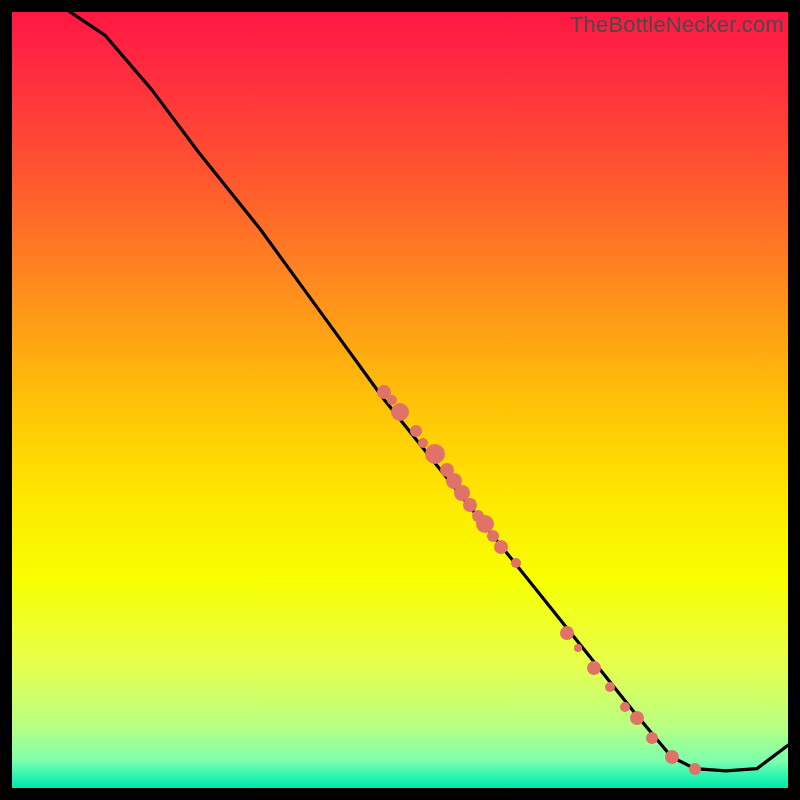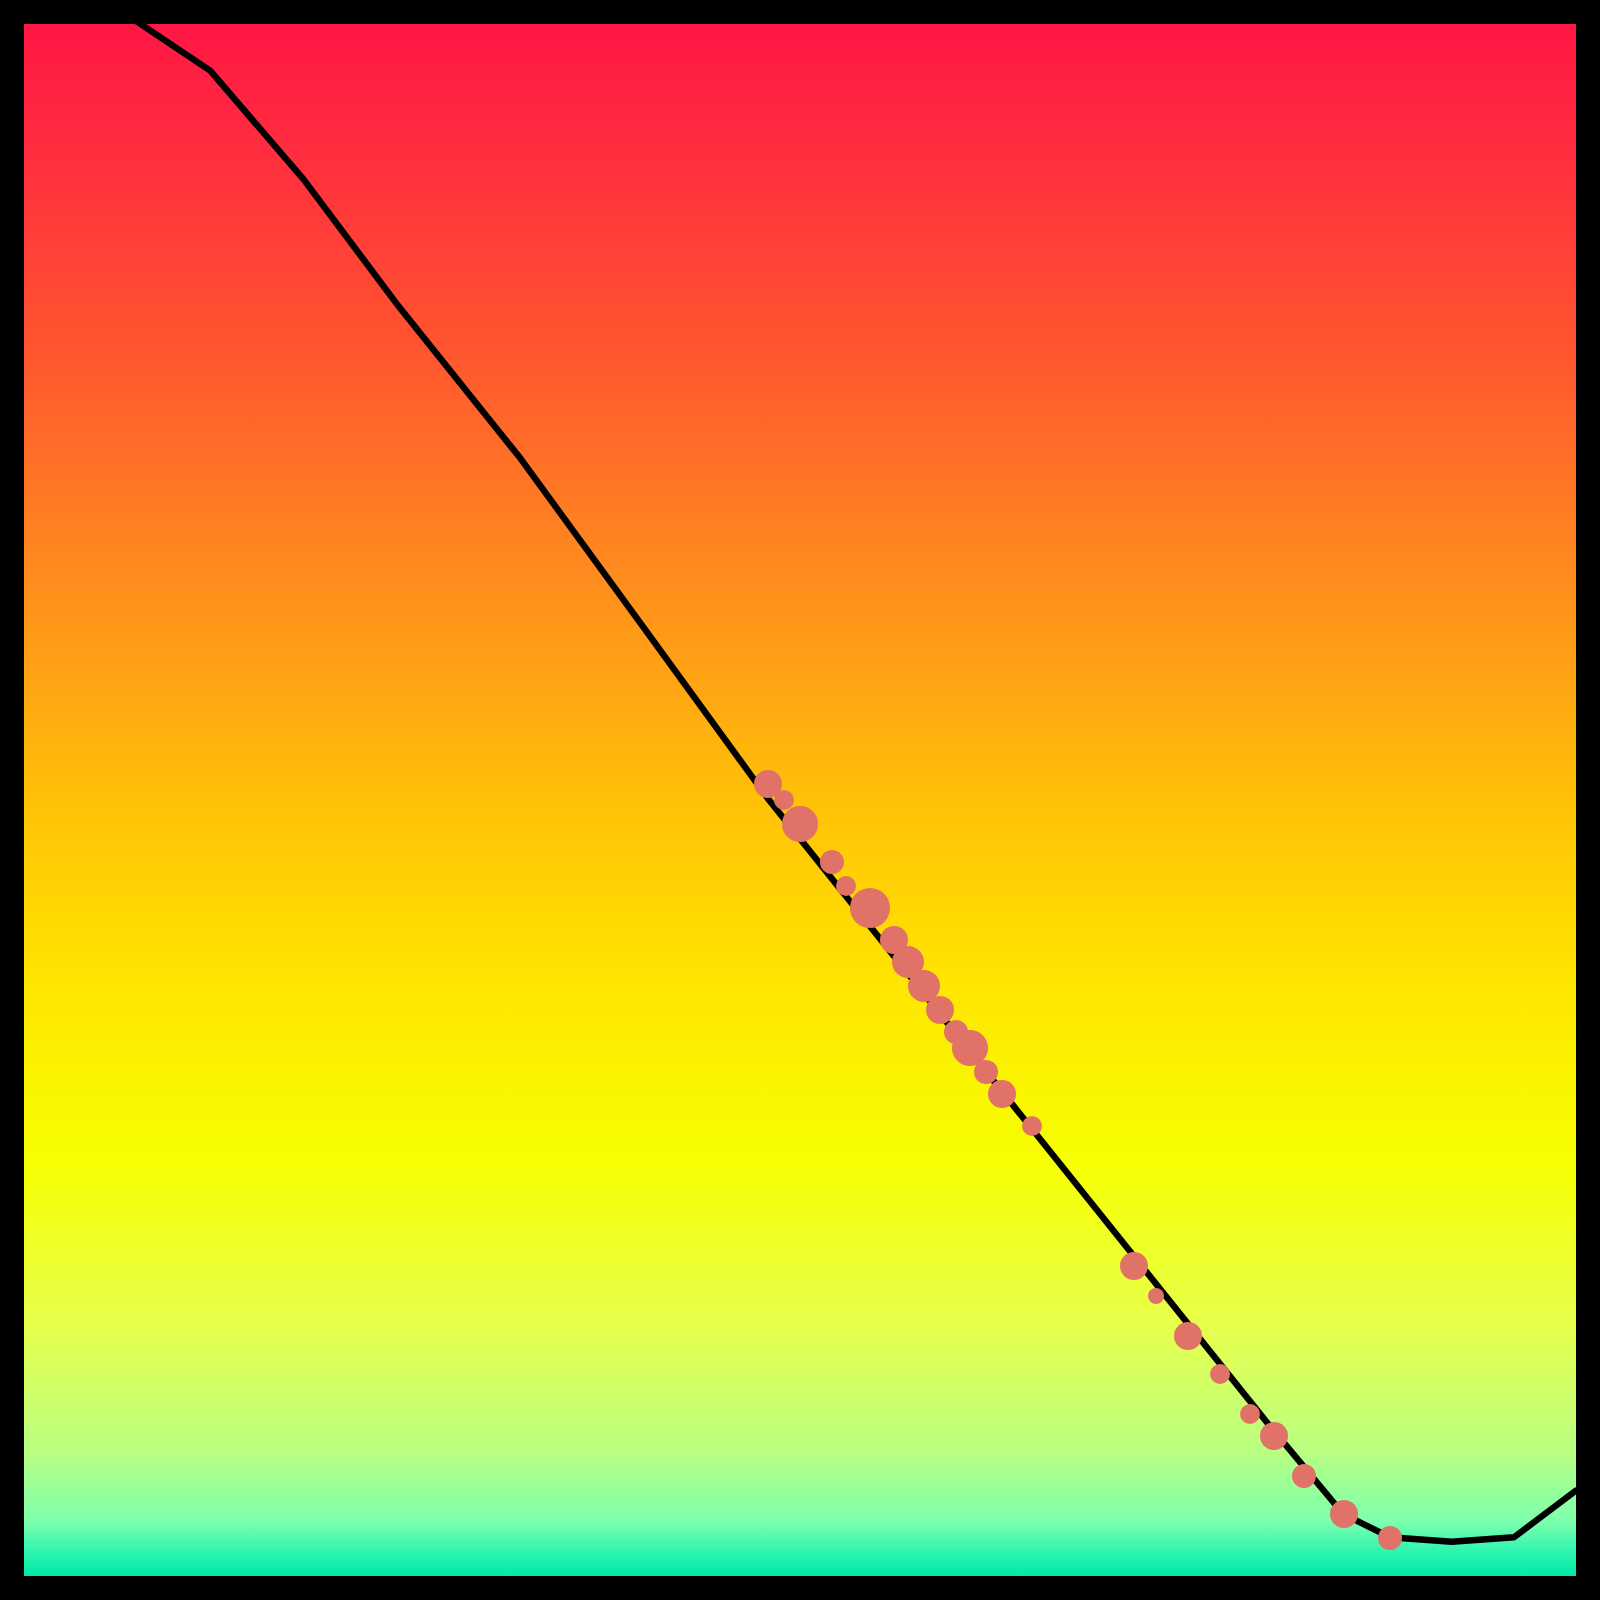--- a/index.html
+++ b/index.html
@@ -107,13 +107,14 @@
         <div class="dot" style="width: 14px; height: 14px; left: 582px; top: 655.72px; background: rgb(224, 114, 104);"></div>
         <div class="dot" style="width: 10px; height: 10px; left: 597.52px; top: 675.12px; background: rgb(224, 114, 104);"></div>
         <div class="dot" style="width: 10px; height: 10px; left: 613.04px; top: 694.52px; background: rgb(224, 114, 104);"></div>
         <div class="dot" style="width: 14px; height: 14px; left: 624.68px; top: 706.16px; background: rgb(224, 114, 104);"></div>
         <div class="dot" style="width: 12px; height: 12px; left: 640.2px; top: 725.56px; background: rgb(224, 114, 104);"></div>
         <div class="dot" style="width: 14px; height: 14px; left: 659.6px; top: 744.96px; background: rgb(224, 114, 104);"></div>
         <div class="dot" style="width: 12px; height: 12px; left: 682.88px; top: 756.6px; background: rgb(224, 114, 104);"></div>
       </div>
 
   </div>
+  <div class="watermark">TheBottleNecker.com</div>
 </div>
 
 </body></html>

